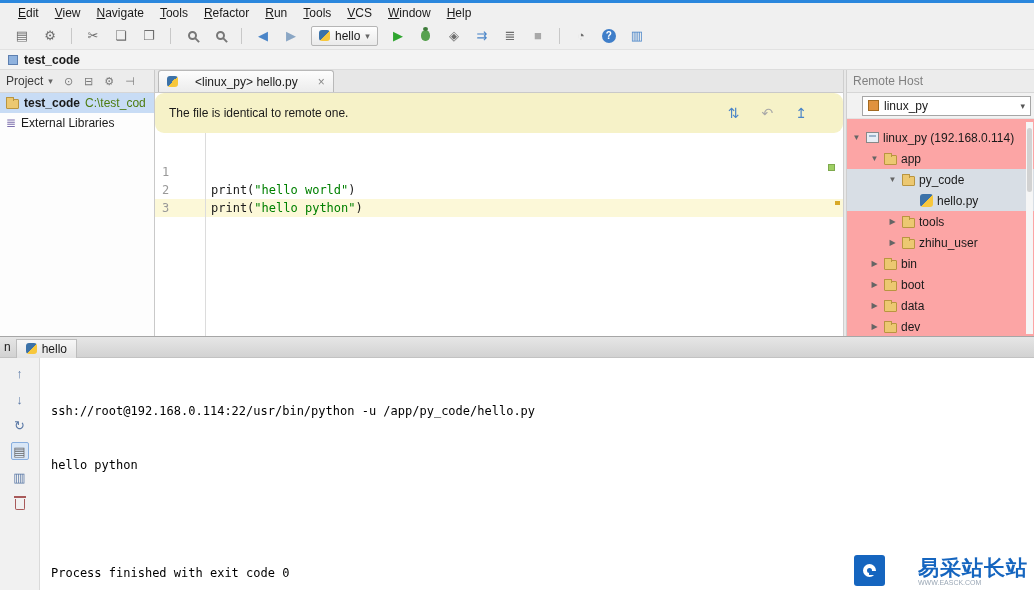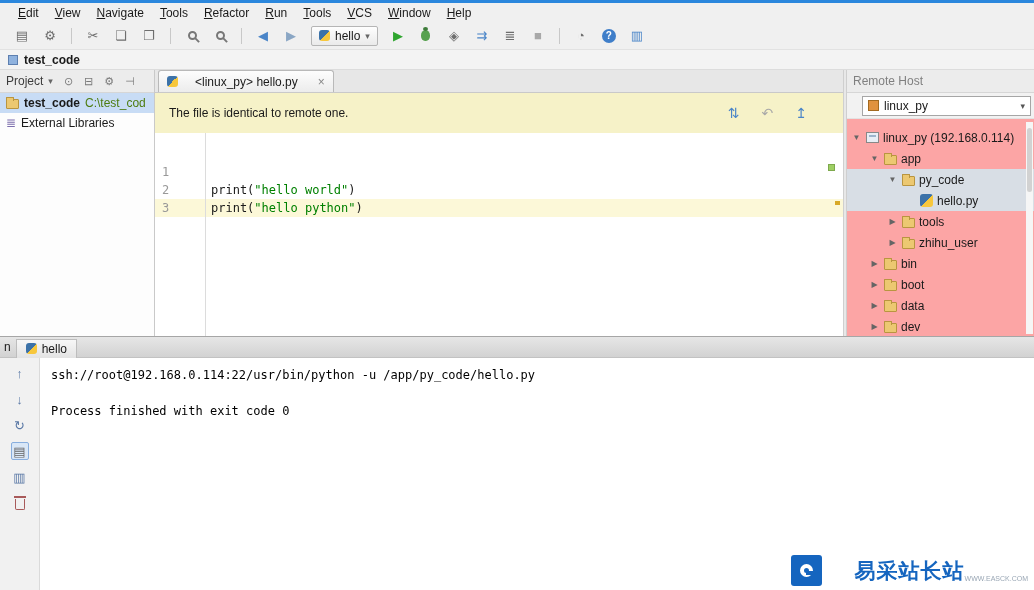--- a/index.html
+++ b/index.html
@@ -54,21 +54,21 @@
   .server-ic::after { content:""; position:absolute; left:2px; right:2px; top:2px; height:2px; background:#9db4cc; }
   .pyfile { width:13px; height:13px; border-radius:3px; background:linear-gradient(135deg,#3c72a8 50%,#f7c73c 50%); flex:none; }
   .pyfile.sm { width:11px; height:11px; }
   .cube { width:11px; height:11px; background:#e0923f; border:1px solid #a36a20; flex:none; }
 
   
   #editor { left:155px; top:70px; width:688px; height:266px; background:#fff; }
   .tabbar { height:23px; background:#e7e7e7; border-bottom:1px solid #c9c9c9; display:flex; align-items:flex-end; padding-left:3px; }
   .tab { height:22px; display:flex; align-items:center; gap:17px; padding:0 8px; background:linear-gradient(#fdfdfd,#ececec); border:1px solid #b9b9b9; border-bottom:none; border-radius:3px 3px 0 0; }
   .tab-close { color:#888; margin-left:3px; }
-  .banner { height:40px; background:#f6f2c8; display:flex; align-items:center; padding:0 14px; }
+  .banner { height:40px; background:#f6f2c8; display:flex; align-items:center; padding:0 14px;border-radius:9px; }
   .banner-icons { margin-left:auto; display:flex; gap:22px; margin-right:22px; font-size:14px; }
   .code { position:relative; height:203px; padding-top:30px; font-family:"DejaVu Sans Mono","Liberation Mono",monospace; font-size:12px; }
   .gutter-line { position:absolute; left:50px; top:0; bottom:0; width:1px; background:#dcdcdc; }
   .code-row { display:flex; height:18px; line-height:18px; }
   .code-row.active { background:#fcf8d8; }
   .lnum { width:50px; flex:none; padding-left:7px; color:#999; }
   .ltext { padding-left:6px; white-space:pre; }
   .str { color:#008000; }
   .inspect-square { position:absolute; top:31px; right:8px; width:7px; height:7px; background:#9ecf63; border:1px solid #7ea94d; }
   .stripe-mark { position:absolute; top:68px; right:3px; width:5px; height:4px; background:#d8a927; }
@@ -95,28 +95,28 @@
   #bottom-panel { left:0; top:336px; width:1034px; height:254px; background:#fff; border-top:1px solid #a6a6a6; }
   .bp-tabbar { height:21px; background:linear-gradient(#e6e6e6,#d2d2d2); border-bottom:1px solid #c2c2c2; display:flex; align-items:center; padding-left:2px; gap:3px; }
   .bp-partial { padding:0 2px; }
   .bp-tab { height:19px; display:flex; align-items:center; gap:5px; padding:0 9px; background:linear-gradient(#f7f7f7,#e3e3e3); border:1px solid #bdbdbd; border-bottom:none; margin-top:2px; }
   .bp-left { position:absolute; left:0; top:21px; width:40px; height:233px; background:#f1f1f1; border-right:1px solid #dadada; display:flex; flex-direction:column; align-items:center; padding-top:6px; gap:8px; }
   .bp-icon { width:18px; height:18px; display:flex; align-items:center; justify-content:center; color:#5b79a6; font-size:13px; }
   .bp-icon.sel-box { border:1px solid #88aede; background:#d9e7f7; border-radius:2px; color:#666; }
   .trash { width:10px; height:11px; border:1px solid #a85a5a; border-top:none; border-radius:0 0 2px 2px; position:relative; margin-top:3px; }
   .trash::before { content:""; position:absolute; top:-3px; left:-2px; width:12px; height:2px; background:#a85a5a; }
   .console { position:absolute; left:41px; top:21px; right:0; bottom:0; font-family:"DejaVu Sans Mono","Liberation Mono",monospace; font-size:12px; line-height:18px; padding:8px 0 0 10px; color:#000; }
-  .console div { min-height:18px; white-space:pre; }
+  .console div { min-height:18px; white-space:pre;margin-top:36px; }
 
   
   #watermark { position:absolute; right:6px; bottom:4px; display:flex; align-items:center; gap:7px; }
   .wm-logo { width:31px; height:31px; background:#1565bf; border-radius:3px; display:flex; align-items:center; justify-content:center; }
   .wm-ring { width:13px; height:13px; border:4px solid #fff; border-radius:50%; position:relative; }
   .wm-ring::after { content:""; position:absolute; right:-4px; top:3px; width:7px; height:4px; background:#1565bf; }
-  .wm-col { display:flex; align-items:flex-end;margin-left:26px; }
+  .wm-col { display:flex; flex-direction:column; align-items:flex-start;margin-left:26px; }
   .wm-text { color:#1565bf; font-size:21px; font-weight:bold; letter-spacing:1px; line-height:23px; }
   .wm-sub { font-size:7px; color:#9aa7b5; }
 </style>
 </head>
 <body>
 
 <div id="top-strip" class="abs"></div>
 
 <div id="menubar" class="abs">
   <span class="menu-item">Edit</span>
@@ -312,20 +312,21 @@
     <span class="bp-icon">↓</span>
     <span class="bp-icon green">↻</span>
     <span class="bp-icon sel-box">▤</span>
     <span class="bp-icon">▥</span>
     <span class="bp-icon">
         <span class="trash"></span>
       </span>
   </div>
   <div class="console">
     <div>ssh://root@192.168.0.114:22/usr/bin/python -u /app/py_code/hello.py</div>
+    <div>hello python</div>
     <div></div>
     <div>Process finished with exit code 0</div>
   </div>
 </div>
 
 <div id="watermark">
   <span class="wm-logo">
       <span class="wm-ring"></span>
     </span>
   <span class="wm-col">

